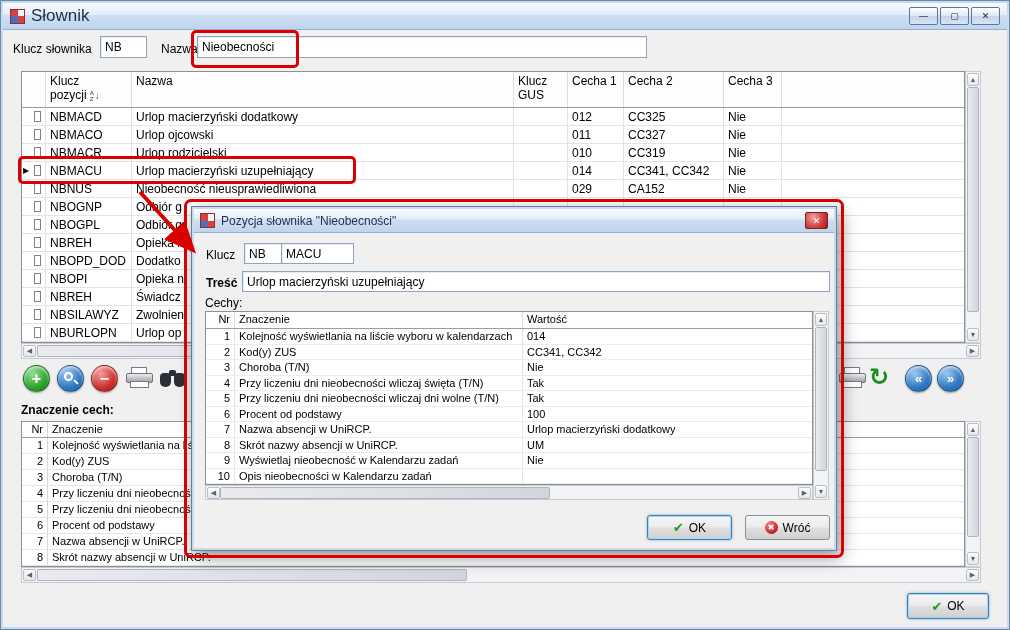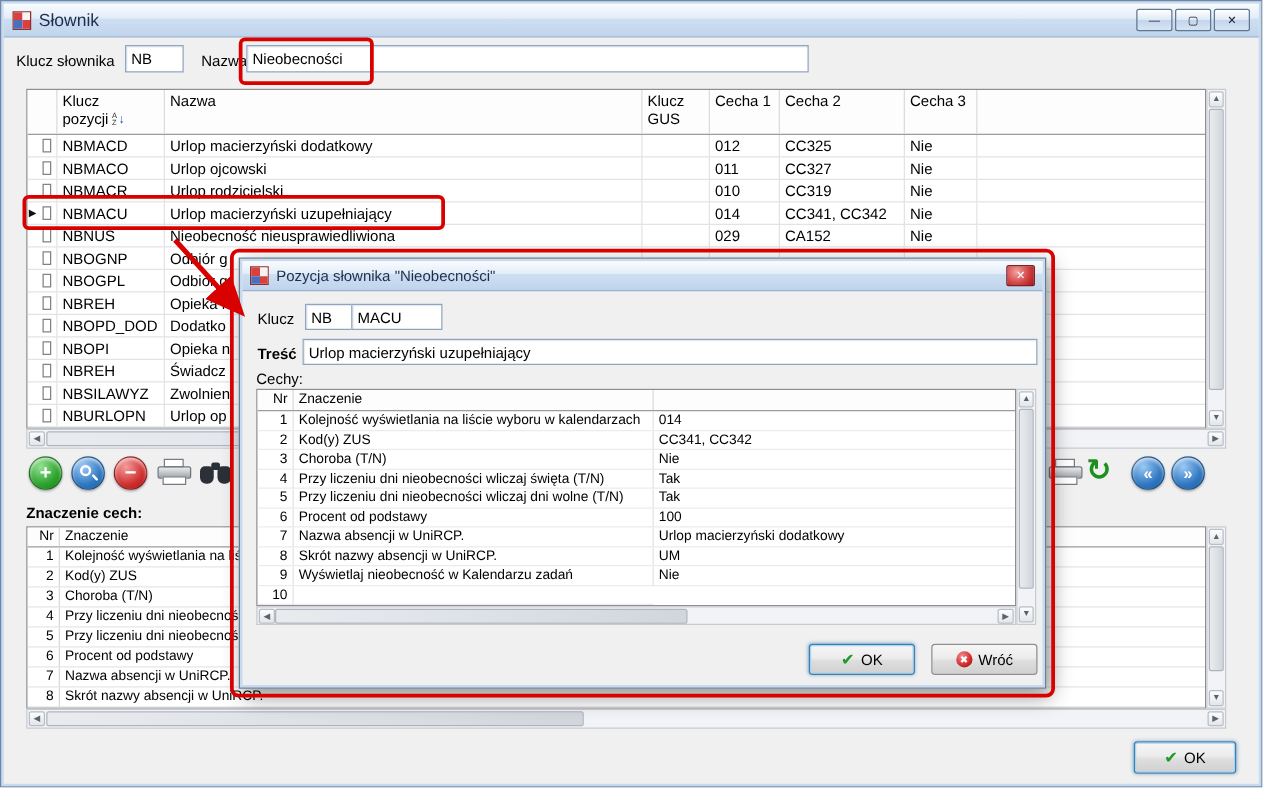--- a/index.html
+++ b/index.html
@@ -3,21 +3,21 @@
 <meta charset="utf-8">
 <style>
   *{margin:0;padding:0;box-sizing:border-box;}
   html,body{width:1010px;height:630px;}
   body{font-family:"Liberation Sans","DejaVu Sans",sans-serif;background:#fff;font-size:12px;color:#000;}
 
   .window{position:relative;width:1010px;height:630px;background:#f0f0f0;border:1px solid #6b88ab;box-shadow:inset 0 0 0 2px #c8daee;overflow:hidden;}
 
   
   .titlebar{position:absolute;left:2px;top:2px;width:1004px;height:27px;background:linear-gradient(#f9fcfe,#e2ecf8 45%,#cfdff2 46%,#bfd4ec);border-bottom:1px solid #96b1d2;display:flex;align-items:center;gap:6px;padding:0 7px;}
-  .title{font-size:14px;color:#1d2f4d;}
+  .title{font-size:17px;color:#1d2f4d;}
   .appicon{width:15px;height:15px;display:grid;grid-template-columns:1fr 1fr;grid-template-rows:1fr 1fr;border:1px solid #8c2f2f;background:#fff;}
   .appicon i:nth-child(1){background:#d94040;}
   .appicon i:nth-child(2){background:#f4f4f4;}
   .appicon i:nth-child(3){background:#4a6fbf;}
   .appicon i:nth-child(4){background:#d94040;}
   .winbtns{margin-left:auto;display:flex;gap:2px;}
   .wbtn{width:29px;height:18px;border:1px solid #62768f;border-radius:2px;background:linear-gradient(#ffffff,#dce9f7 50%,#c3d5ea 51%,#d6e5f5);font-size:9px;color:#223;display:flex;align-items:center;justify-content:center;}
 
   .lbl{position:absolute;font-size:12px;white-space:nowrap;}
   .tb{position:absolute;background:#fff;border:1px solid #8ea4bc;box-shadow:inset 1px 1px 0 #e6ecf2;font-size:12px;padding:2px 4px;font-family:"Liberation Sans","DejaVu Sans",sans-serif;color:#000;}
@@ -426,20 +426,21 @@
     <input class="tb" style="left: 52px; top: 36px; width: 38px; height: 21px;" readonly="" value="NB">
     <input class="tb" style="left: 89px; top: 36px; width: 73px; height: 21px;" readonly="" value="MACU">
     <span class="lbl" style="left:14px;top:69px;font-weight:bold;">Treść</span>
     <input class="tb" style="left: 50px; top: 64px; width: 588px; height: 21px;" readonly="" value="Urlop macierzyński uzupełniający">
     <span class="lbl" style="left:13px;top:89px;">Cechy:</span>
 
     <div class="ctable">
       <div class="chead">
         <div class="mc nr">Nr</div>
         <div class="mc">Znaczenie</div>
+        <div class="mc" style="border-right:none;">Wartość</div>
       </div>
       <div id="cechy-rows">
           <div class="mrow">
             <div class="mc nr">1</div>
             <div class="mc">Kolejność wyświetlania na liście wyboru w kalendarzach</div>
             <div class="mc" style="border-right:none;">014</div>
           </div>
           <div class="mrow">
             <div class="mc nr">2</div>
             <div class="mc">Kod(y) ZUS</div>
@@ -475,20 +476,21 @@
             <div class="mc">Skrót nazwy absencji w UniRCP.</div>
             <div class="mc" style="border-right:none;">UM</div>
           </div>
           <div class="mrow">
             <div class="mc nr">9</div>
             <div class="mc">Wyświetlaj nieobecność w Kalendarzu zadań</div>
             <div class="mc" style="border-right:none;">Nie</div>
           </div>
           <div class="mrow">
             <div class="mc nr">10</div>
+            <div class="mc">Opis nieobecności w Kalendarzu zadań</div>
             <div class="mc" style="border-right:none;"></div>
           </div>
         </div>
     </div>
     <div class="sb vs" style="left:621px;top:104px;width:16px;height:189px;">
       <span class="ar top">▲</span>
       <span class="th" style="top:15px;height:144px;"></span>
       <span class="ar bot">▼</span>
     </div>
     <div class="sb hs" style="left:13px;top:278px;width:608px;height:15px;">

